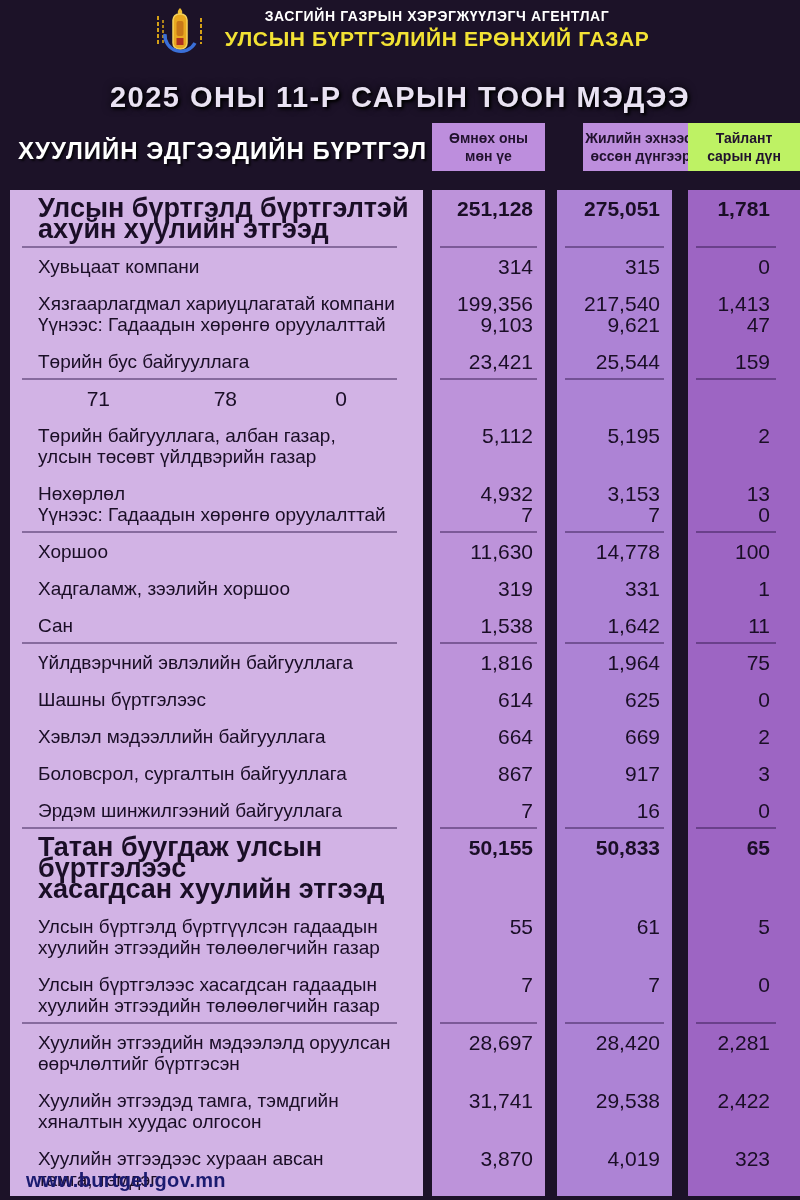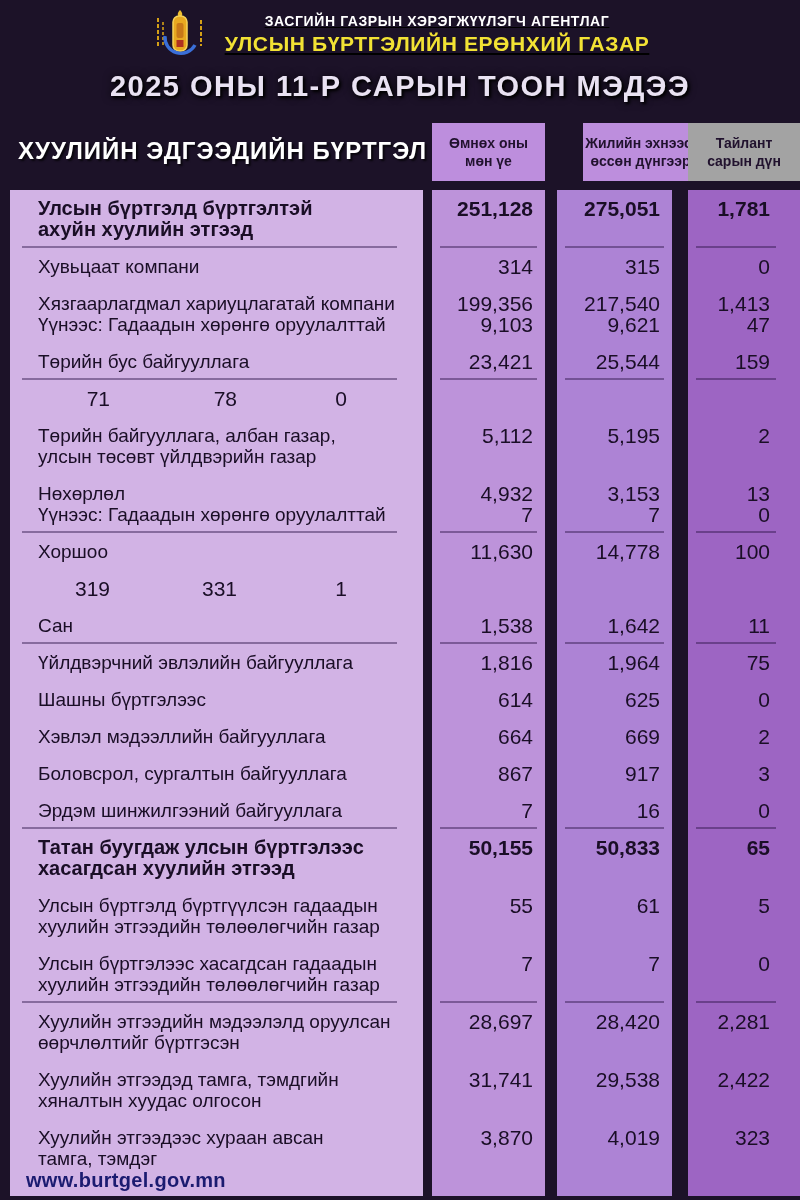--- a/index.html
+++ b/index.html
@@ -1,51 +1,51 @@
 <!DOCTYPE html>
 <html><head>
 <meta charset="utf-8">
 <style>
   html,body{margin:0;padding:0;}
   body{width:800px;height:1200px;background:#1c1228;font-family:"Liberation Sans","DejaVu Sans",sans-serif;overflow:hidden;}
   .page{position:relative;width:800px;height:1200px;background:#1c1228;}
 
   
   .top{height:103px;padding-top:8px;box-sizing:border-box;}
-  .brand-row{display:flex;justify-content:center;align-items:center;gap:16px;height:52px;text-decoration:underline;}
+  .brand-row{display:flex;justify-content:center;gap:16px;height:52px;}
   .brand-text{text-align:center;}
   .agency{font-size:14px;font-weight:bold;color:#ffffff;letter-spacing:.6px;}
   .org{font-size:21px;font-weight:bold;color:#f2e234;letter-spacing:.6px;margin-top:3px;}
-  .main-title{text-align:center;font-size:29px;font-weight:bold;color:#e9e2f2;margin-top:10px;letter-spacing:1.5px;text-shadow:2px 2px 3px #000,0 0 8px rgba(0,0,0,.85);}
+  .main-title{text-align:center;font-size:29px;font-weight:bold;color:#e9e2f2;margin-top:21px;letter-spacing:1.5px;text-shadow:2px 2px 3px #000,0 0 8px rgba(0,0,0,.85);}
 
   
   .table-head{position:relative;height:87px;}
   .section-title{position:absolute;left:18px;top:34px;font-size:24px;font-weight:bold;color:#ffffff;letter-spacing:1px;text-shadow:2px 2px 2px rgba(0,0,0,.7);}
-  .colhead{position:absolute;top:20px;height:58px;display:flex;flex-direction:column;justify-content:center;text-align:center;font-size:14px;font-weight:bold;color:#21122e;line-height:18px;box-sizing:border-box;}
+  .colhead{position:absolute;top:20px;height:48px;display:flex;flex-direction:column;justify-content:center;text-align:center;font-size:14px;font-weight:bold;color:#21122e;line-height:18px;box-sizing:border-box;}
   .ch1{left:432px;width:113px;background:#bd8edd;}
   .ch2{left:583px;width:115px;background:#bd8edd;}
-  .ch3{left:688px;width:112px;background:#a3a3a3;}
+  .ch3{left:688px;width:112px;background:#bef264;}
 
   
   .tbody{position:relative;height:1010px;}
   .bgcol{position:absolute;top:0;bottom:4px;z-index:0;}
   .bg-lbl{left:10px;width:413px;background:#d2b3e5;}
   .bg-c1{left:432px;width:113px;background:#bd93da;}
   .bg-c2{left:557px;width:115px;background:#ad83d5;}
   .bg-c3{left:688px;width:112px;background:#9d65c3;}
 
   .row{display:flex;position:relative;z-index:1;}
   .cell{box-sizing:border-box;position:relative;}
   .lbl{margin-left:10px;width:413px;padding:8px 12px 8px 28px;font-size:19px;line-height:21px;color:#1a0e26;}
   .num{text-align:right;padding:8px 12px 8px 4px;font-size:21px;line-height:21px;color:#1a0e26;}
   .c1{margin-left:9px;width:113px;}
   .c2{margin-left:12px;width:115px;}
   .c3{margin-left:16px;width:96px;padding-right:14px;}
   .l1,.l2,.sub{display:block;}
-  .row.bold .lbl{font-weight:bold;font-size:20px;}
+  .row.bold .lbl{font-weight:bold;font-size:27px;}
   .row.bold .num{font-weight:bold;}
   .row.rule .cell::after{content:"";position:absolute;height:2px;background:rgba(44,20,72,.45);bottom:0;}
   .row.rule .cell.lbl::after{left:12px;right:26px;}
   .row.rule .cell.num::after{left:8px;right:8px;}
 
   .site{position:absolute;left:26px;bottom:8px;font-size:20px;font-weight:bold;color:#1b1b70;z-index:2;letter-spacing:.3px;}
 </style>
 </head>
 <body>
 
@@ -162,20 +162,23 @@
     <div class="row">
       <div class="cell lbl">
           <span class="l1">Хоршоо</span>
         </div>
       <div class="cell num c1"><span>11,630</span></div>
       <div class="cell num c2"><span>14,778</span></div>
       <div class="cell num c3"><span>100</span></div>
     </div>
 
     <div class="row">
+      <div class="cell lbl">
+          <span class="l1">Хадгаламж, зээлийн хоршоо</span>
+        </div>
       <div class="cell num c1"><span>319</span></div>
       <div class="cell num c2"><span>331</span></div>
       <div class="cell num c3"><span>1</span></div>
     </div>
 
     <div class="row rule">
       <div class="cell lbl">
           <span class="l1">Сан</span>
         </div>
       <div class="cell num c1"><span>1,538</span></div>

